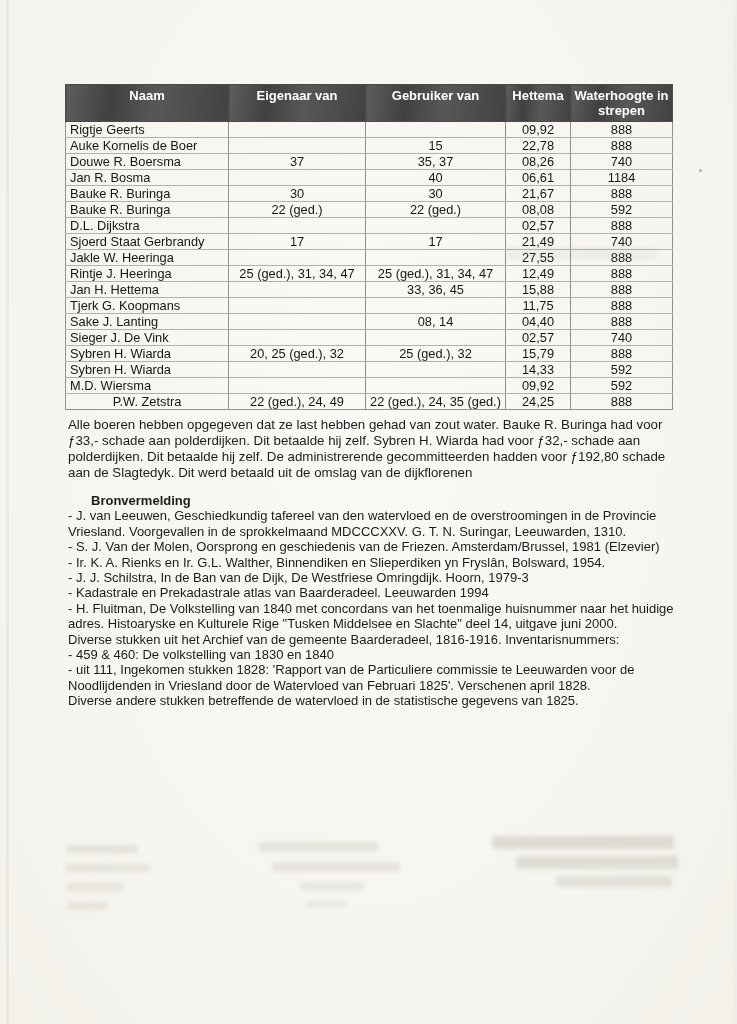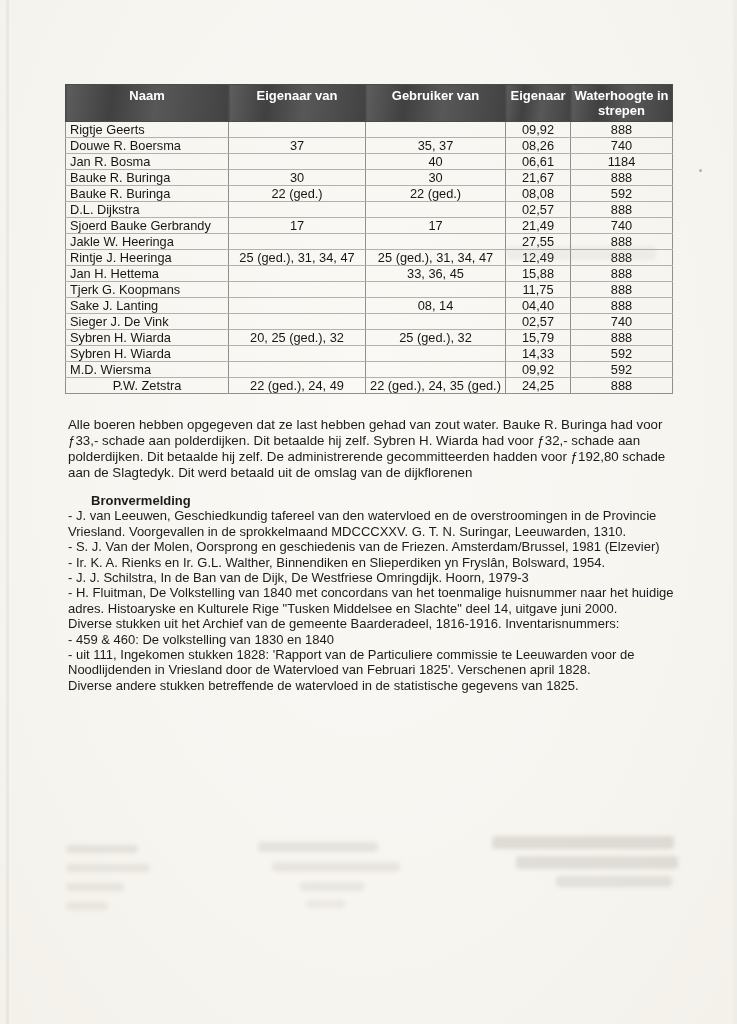--- a/index.html
+++ b/index.html
@@ -86,30 +86,37 @@
         <col style="width:137px">
         <col style="width:140px">
         <col style="width:65px">
         <col style="width:102px">
     </colgroup>
     <thead>
       <tr>
         <th>Naam</th>
         <th>Eigenaar van</th>
         <th>Gebruiker van</th>
-        <th>Eigenaar</th>
+        <th>Hettema</th>
         <th>Waterhoogte in strepen</th>
       </tr>
     </thead>
     <tbody>
         <tr>
           <td>Rigtje Geerts</td>
           <td></td>
           <td></td>
           <td>09,92</td>
+          <td>888</td>
+        </tr>
+        <tr>
+          <td>Auke Kornelis de Boer</td>
+          <td></td>
+          <td>15</td>
+          <td>22,78</td>
           <td>888</td>
         </tr>
         <tr>
           <td>Douwe R. Boersma</td>
           <td>37</td>
           <td>35, 37</td>
           <td>08,26</td>
           <td>740</td>
         </tr>
         <tr>
@@ -134,21 +141,21 @@
           <td>592</td>
         </tr>
         <tr>
           <td>D.L. Dijkstra</td>
           <td></td>
           <td></td>
           <td>02,57</td>
           <td>888</td>
         </tr>
         <tr>
-          <td>Sjoerd Bauke Gerbrandy</td>
+          <td>Sjoerd Staat Gerbrandy</td>
           <td>17</td>
           <td>17</td>
           <td>21,49</td>
           <td>740</td>
         </tr>
         <tr>
           <td>Jakle W. Heeringa</td>
           <td></td>
           <td></td>
           <td>27,55</td>
@@ -222,20 +229,21 @@
 
   <div class="notes">Alle boeren hebben opgegeven dat ze last hebben gehad van zout water. Bauke R. Buringa had voor ƒ33,- schade aan polderdijken. Dit betaalde hij zelf. Sybren H. Wiarda had voor ƒ32,- schade aan polderdijken. Dit betaalde hij zelf. De administrerende gecommitteerden hadden voor ƒ192,80 schade aan de Slagtedyk. Dit werd betaald uit de omslag van de dijkflorenen</div>
 
   <div class="sources">
     <div class="heading">Bronvermelding</div>
     <div id="sources-list">
         <div>- J. van Leeuwen, Geschiedkundig tafereel van den watervloed en de overstroomingen in de Provincie Vriesland. Voorgevallen in de sprokkelmaand MDCCCXXV. G. T. N. Suringar, Leeuwarden, 1310.</div>
         <div>- S. J. Van der Molen, Oorsprong en geschiedenis van de Friezen. Amsterdam/Brussel, 1981 (Elzevier)</div>
         <div>- Ir. K. A. Rienks en Ir. G.L. Walther, Binnendiken en Slieperdiken yn Fryslân, Bolsward, 1954.</div>
         <div>- J. J. Schilstra, In de Ban van de Dijk, De Westfriese Omringdijk. Hoorn, 1979-3</div>
+        <div>- Kadastrale en Prekadastrale atlas van Baarderadeel. Leeuwarden 1994</div>
         <div>- H. Fluitman, De Volkstelling van 1840 met concordans van het toenmalige huisnummer naar het huidige adres. Histoaryske en Kulturele Rige "Tusken Middelsee en Slachte" deel 14, uitgave juni 2000.</div>
         <div>Diverse stukken uit het Archief van de gemeente Baarderadeel, 1816-1916. Inventarisnummers:</div>
         <div>- 459 &amp; 460: De volkstelling van 1830 en 1840</div>
         <div>- uit 111, Ingekomen stukken 1828: 'Rapport van de Particuliere commissie te Leeuwarden voor de Noodlijdenden in Vriesland door de Watervloed van Februari 1825'. Verschenen april 1828.</div>
         <div>Diverse andere stukken betreffende de watervloed in de statistische gegevens van 1825.</div>
       </div>
   </div>
 
   <div>
     <div class="ghost g1"></div>

